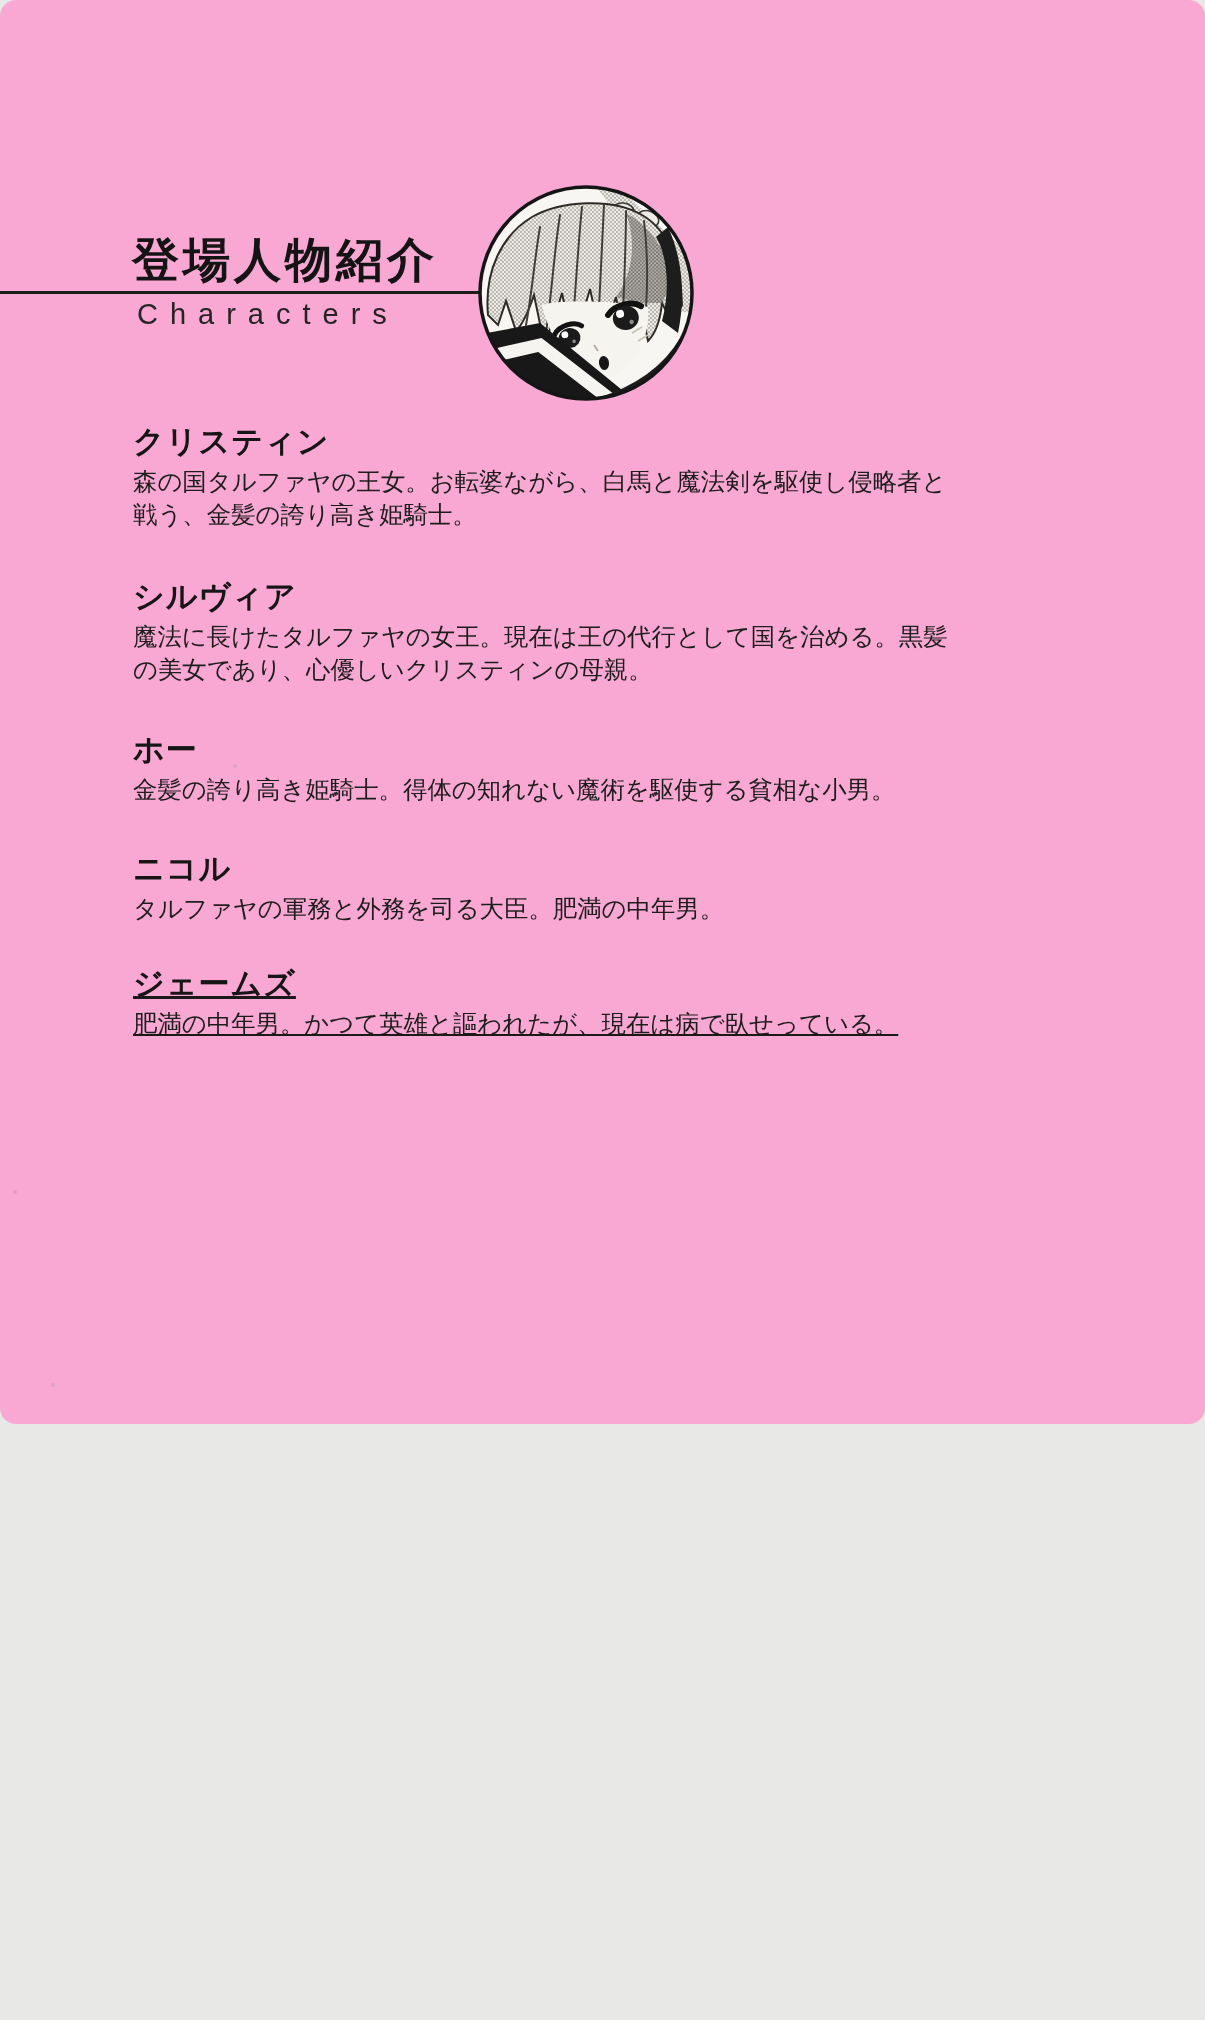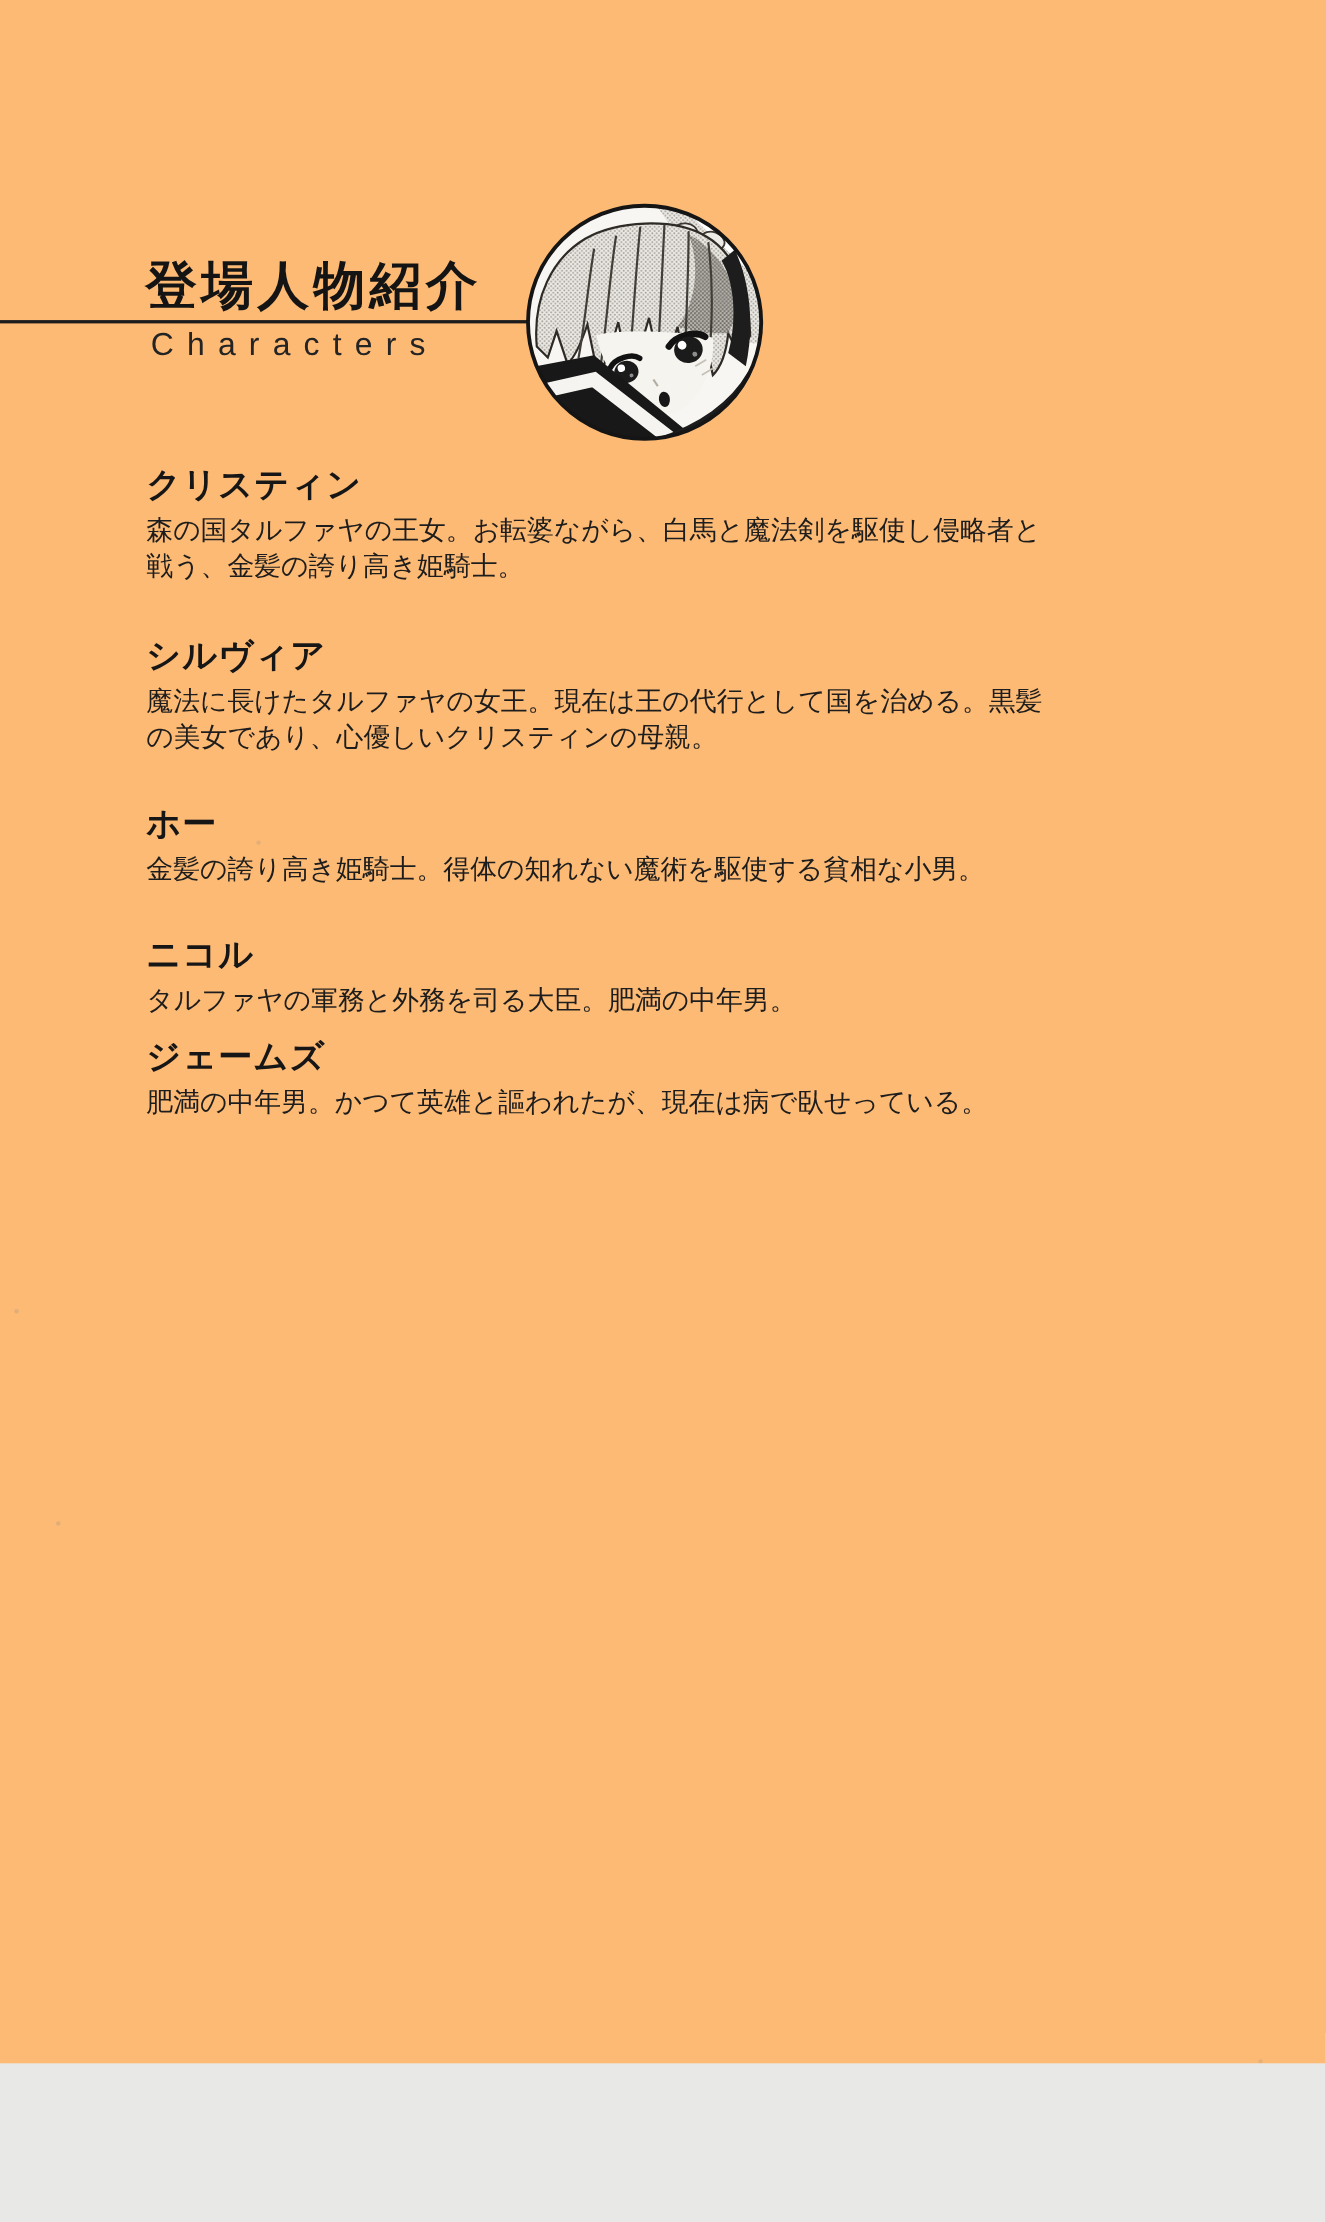--- a/index.html
+++ b/index.html
@@ -4,25 +4,26 @@
 <style>
   * { box-sizing: border-box; }
   html, body { margin: 0; padding: 0; }
   body {
     background: #e8e8e6;
     font-family: "DejaVu Sans", sans-serif;
   }
   .page {
     position: relative;
     width: 1205px;
-    height: 1876px;
+    height: 1424px;
     margin: 0 auto;
-    background: #fdba74;
+    background: #f9a8d4;
     color: #1a1a1a;
     overflow: hidden;
+    border-radius: 16px;
   }
   
   .page-title {
     position: absolute;
     left: 132px;
     top: 236px;
     margin: 0;
     font-family: "DejaVu Serif", serif;
     font-size: 47px;
     line-height: 1;
@@ -82,21 +83,21 @@
     line-height: 32.5px;
     letter-spacing: 0;
     color: #1d1d1d;
     text-align: left;
     word-break: break-all;
   }
   .c1 { top: 424px; }
   .c2 { top: 579px; }
   .c3 { top: 732px; }
   .c4 { top: 851px; }
-  .c5 { top: 944px; }
+  .c5 { top: 966px; text-decoration: underline; }
   
   .speck {
     position: absolute;
     width: 4px;
     height: 4px;
     border-radius: 50%;
     background: #8a8a86;
     opacity: 0.35;
   }
 </style>

